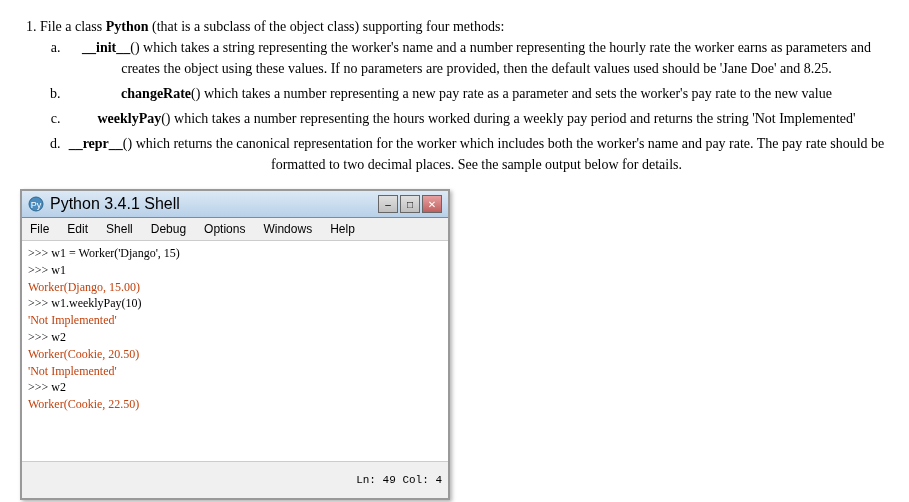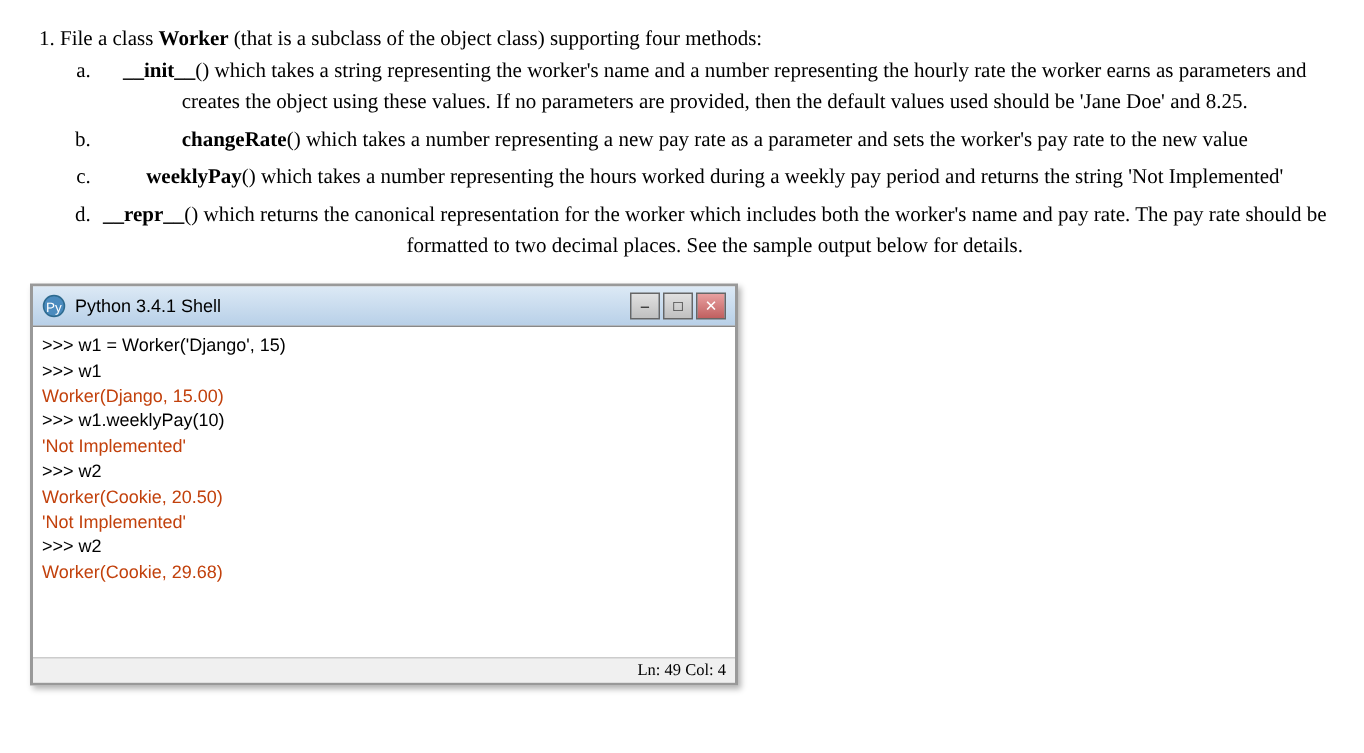--- a/index.html
+++ b/index.html
@@ -36,21 +36,21 @@
       text-align: center;
     }
 
     strong, b {
       font-weight: bold;
     }
 
     
     .shell-window {
       border: 2px solid #999;
-      width: 472px;
+      width: 430px;
       margin-top: 10px;
       background: #ffffff;
       box-shadow: 2px 2px 4px rgba(0,0,0,0.3);
     }
 
     .shell-titlebar {
       background: linear-gradient(to bottom, #dce9f5, #b8d0e8);
       border-bottom: 1px solid #888;
       padding: 4px 6px;
       display: flex;
@@ -63,21 +63,21 @@
       align-items: center;
       gap: 6px;
     }
 
     .shell-icon {
       width: 16px;
       height: 16px;
     }
 
     .shell-title-text {
-      font-size: 12px;
+      font-size: 16px;
       font-family: Segoe UI, Arial, sans-serif;
       color: #000;
     }
 
     .shell-title-buttons {
       display: flex;
       gap: 2px;
     }
 
     .title-btn {
@@ -110,54 +110,54 @@
     }
 
     .menu-item {
       padding: 2px 4px;
       cursor: pointer;
     }
 
     
     .shell-content {
       background: #ffffff;
-      font-family: Liberation Sans, sans-serif;
+      font-family: Liberation Serif, serif;
       font-size: 12px;
       padding: 4px 6px;
       height: 220px;
       overflow-y: scroll;
       border: none;
       line-height: 1.4;
     }
 
     .prompt-line {
       color: #000;
     }
 
     .output-line {
       color: #c2410c;
     }
 
     .shell-statusbar {
       background: #f0f0f0;
       border-top: 1px solid #ccc;
-      padding: 2px 6px;
-      font-family: Liberation Serif, serif;
+      padding: 12px 6px;
+      font-family: Liberation Mono, monospace;
       font-size: 11px;
       text-align: right;
       color: #000;
     }
   </style>
 </head>
 <body>
 
 <div class="instructions">
   <ol>
     <li>
-      <span>File a class </span><strong>Worker</strong><span> (that is a subclass of the object class) supporting four methods:</span>
+      <span>File a class </span><strong>Python</strong><span> (that is a subclass of the object class) supporting four methods:</span>
       <ol>
         <li>
           <strong>__init__</strong><span>() which takes a string representing the worker's name and a number representing the hourly rate the worker earns as parameters and creates the object using these values. If no parameters are provided, then the default values used should be 'Jane Doe' and 8.25.</span>
         </li>
         <li>
           <strong>changeRate</strong><span>() which takes a number representing a new pay rate as a parameter and sets the worker's pay rate to the new value</span>
         </li>
         <li>
           <strong>weeklyPay</strong><span>() which takes a number representing the hours worked during a weekly pay period and returns the string 'Not Implemented'</span>
         </li>
@@ -179,31 +179,40 @@
       </svg>
       <span class="shell-title-text">Python 3.4.1 Shell</span>
     </div>
     <div class="shell-title-buttons">
       <div class="title-btn">–</div>
       <div class="title-btn">□</div>
       <div class="title-btn close-btn">✕</div>
     </div>
   </div>
 
+  <div class="shell-menubar">
+    <span class="menu-item">File</span>
+    <span class="menu-item">Edit</span>
+    <span class="menu-item">Shell</span>
+    <span class="menu-item">Debug</span>
+    <span class="menu-item">Options</span>
+    <span class="menu-item">Windows</span>
+    <span class="menu-item">Help</span>
+  </div>
 
   <div class="shell-content">
     <div class="prompt-line">&gt;&gt;&gt; w1 = Worker('Djangо', 15)</div>
     <div class="prompt-line">&gt;&gt;&gt; w1</div>
     <div class="output-line">Worker(Djangо, 15.00)</div>
     <div class="prompt-line">&gt;&gt;&gt; w1.weeklyPay(10)</div>
     <div class="output-line">'Not Implemented'</div>
     <div class="prompt-line">&gt;&gt;&gt; w2</div>
     <div class="output-line">Worker(Cookie, 20.50)</div>
     <div class="output-line">'Not Implemented'</div>
     <div class="prompt-line">&gt;&gt;&gt; w2</div>
-    <div class="output-line">Worker(Cookie, 29.68)</div>
+    <div class="output-line">Worker(Cookie, 22.50)</div>
 
   </div>
 
   <div class="shell-statusbar">
     <span>Ln: 49  Col: 4</span>
   </div>
 </div>
 
 </body></html>

